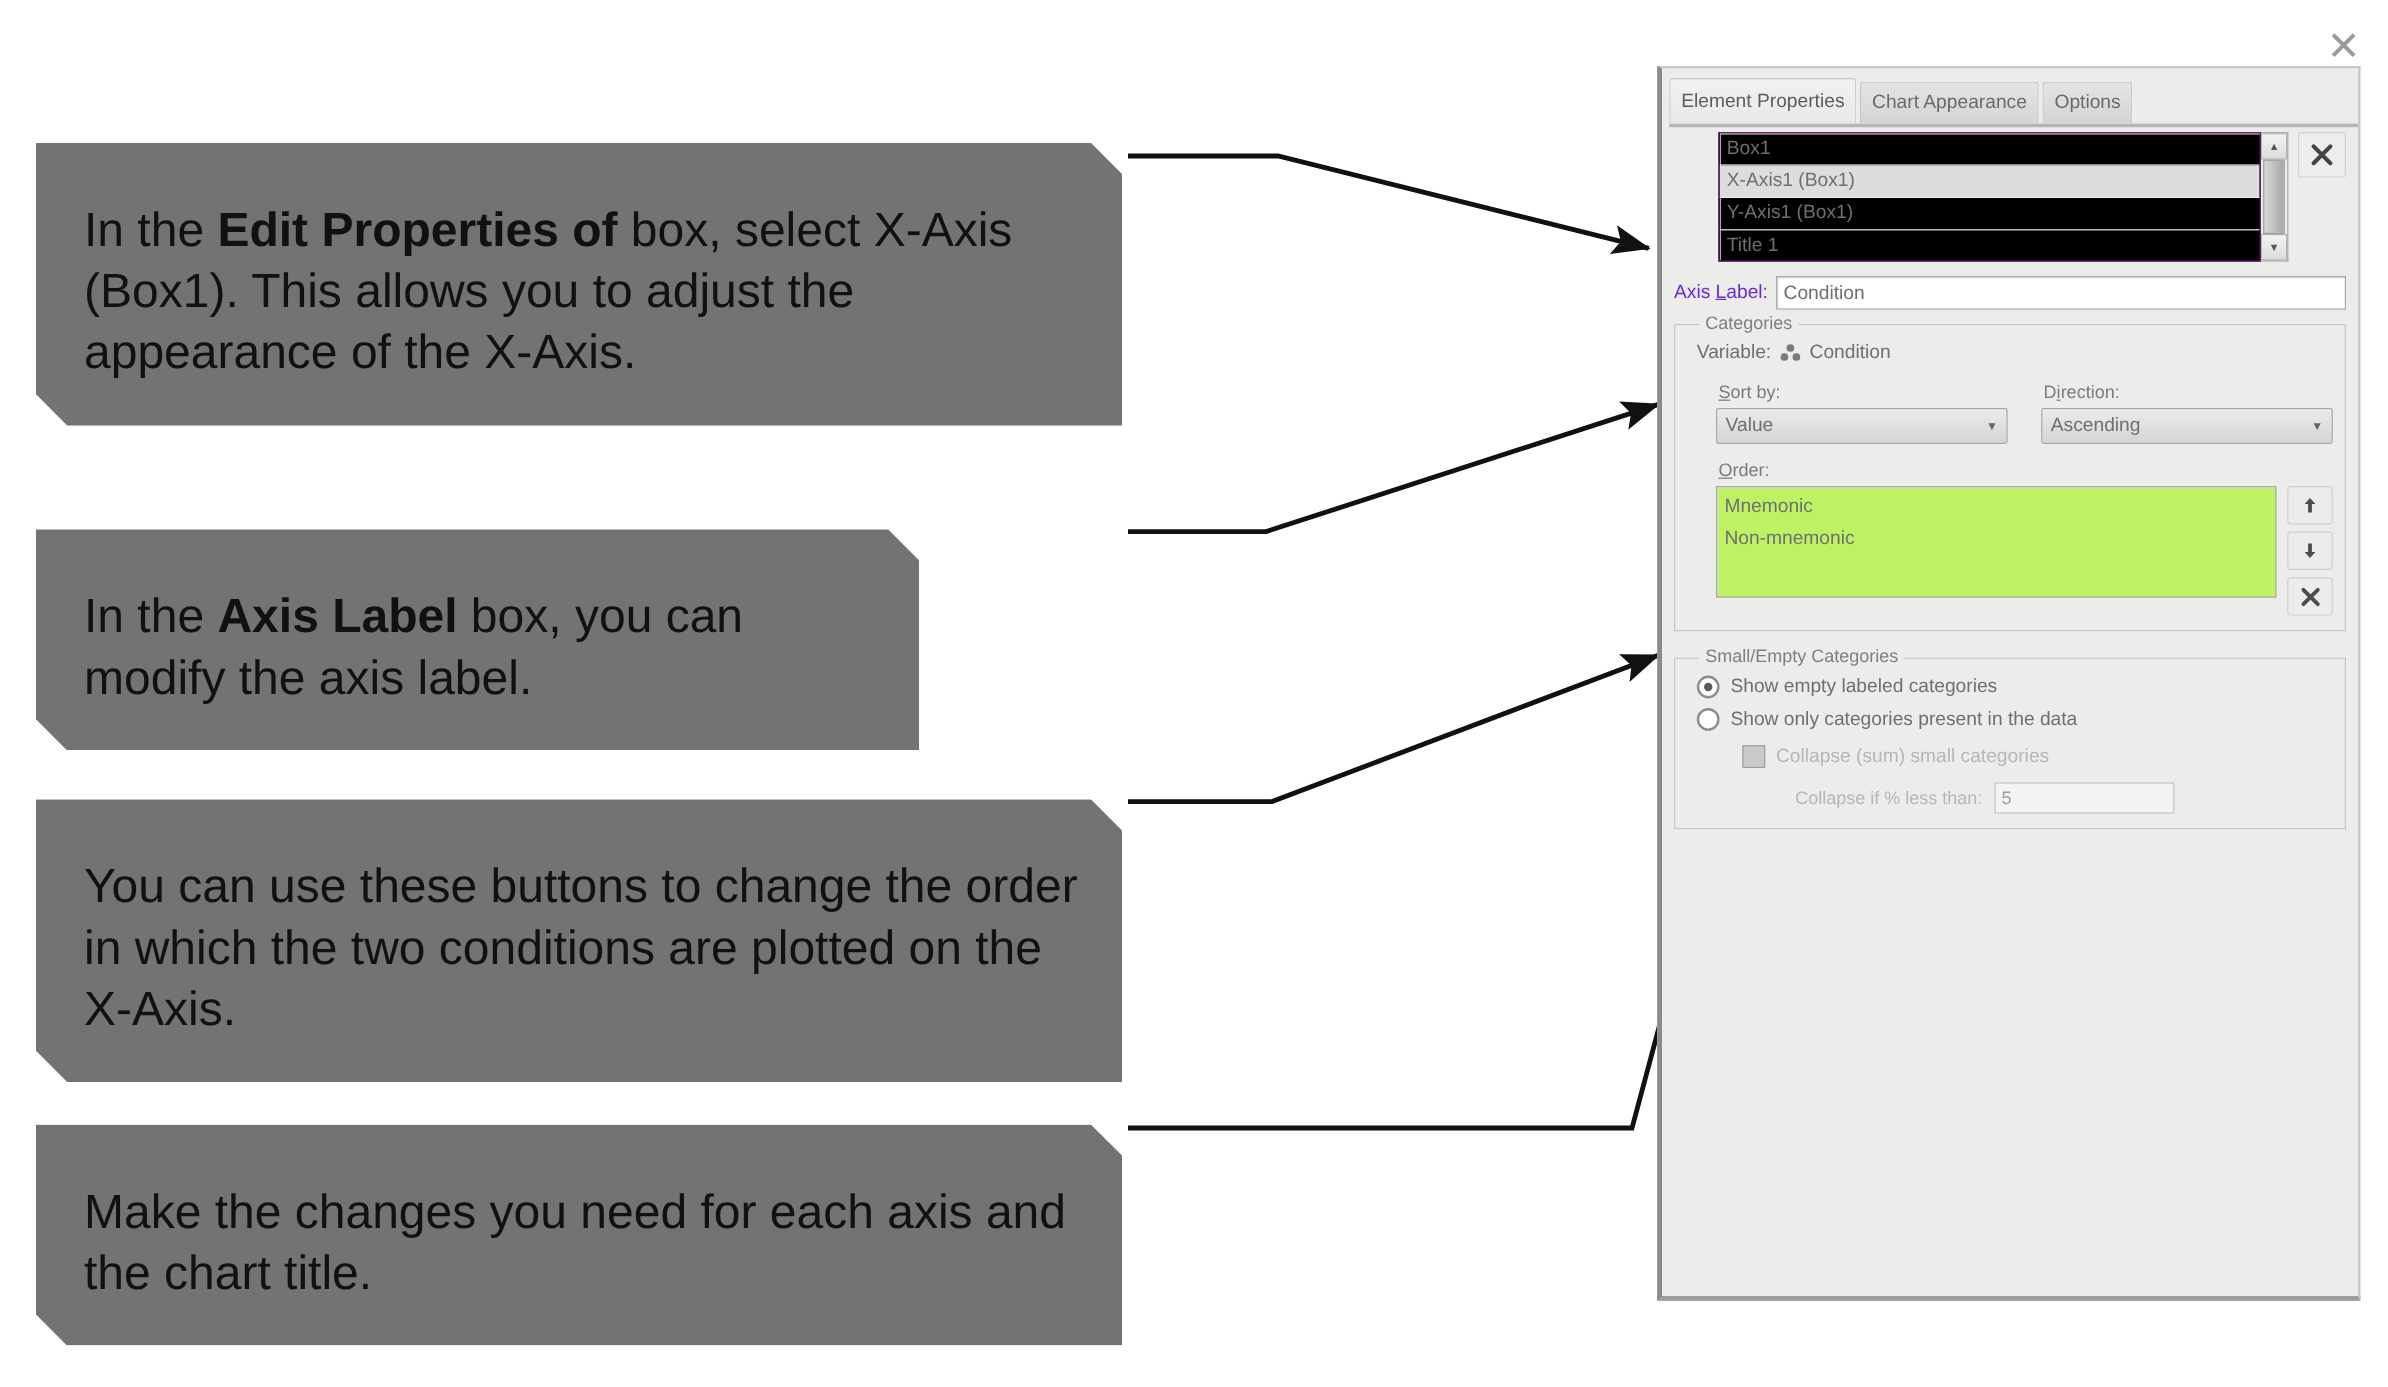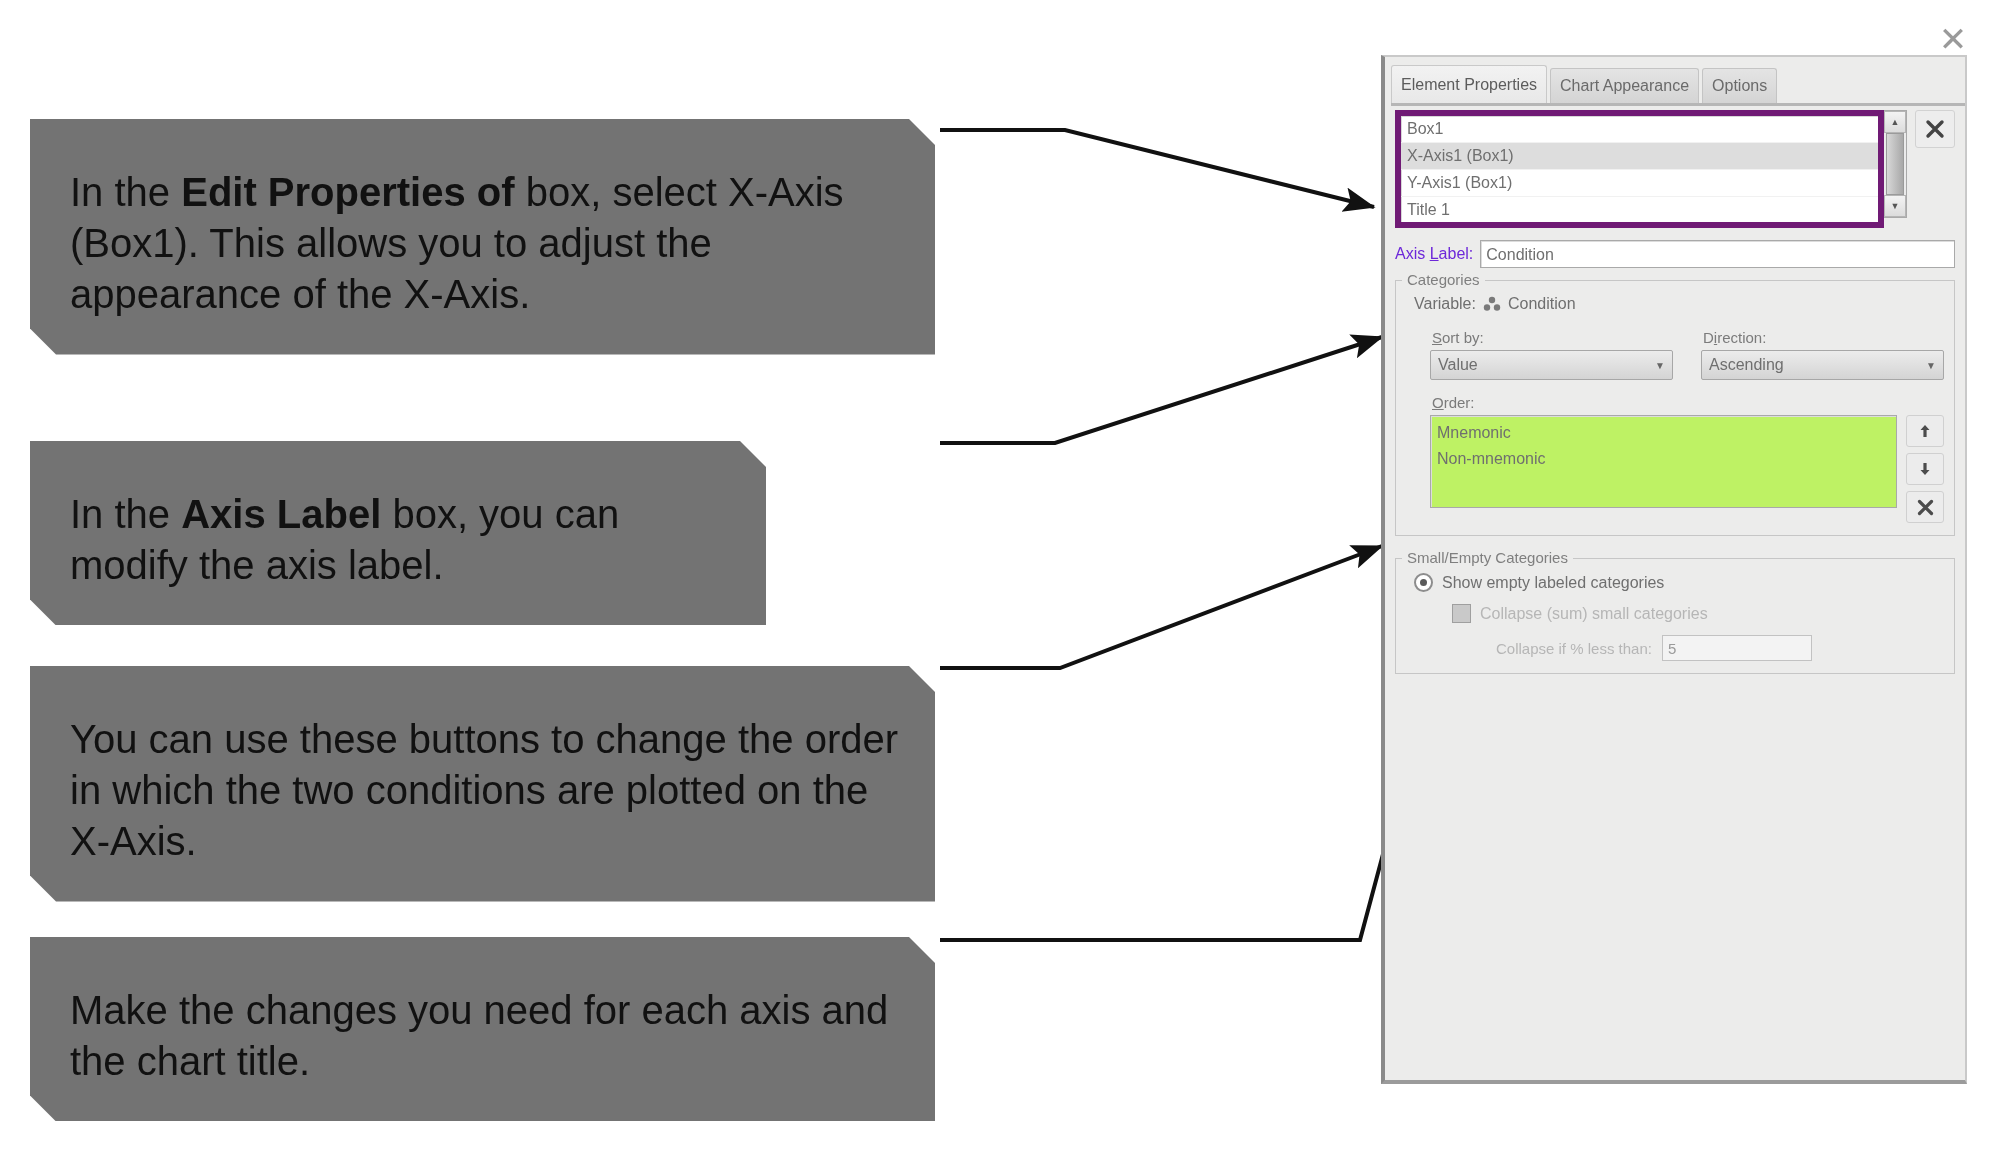--- a/index.html
+++ b/index.html
@@ -66,23 +66,23 @@
     position:relative;z-index:2;height:37px;
   }
 
   .panel{padding:4px 10px 0 10px;}
   .flabel{font-size:15px;color:#7b7b7b;margin:6px 0 4px 2px;}
   .flabel u{text-decoration:underline;}
 
   
   .listrow{display:flex;align-items:flex-start;}
   .listbox{
-    flex:1;height:106px;background:#ffffff;border:6px solid #701a75;
+    flex:1;height:106px;background:#000000;border:1px solid #701a75;
     box-shadow:inset 1px 1px 0 #d7d7d7;
-    position:relative;overflow:hidden;
+    position:relative;overflow:hidden;margin-left:37px;
   }
   .listbox .opt{
     height:26px;line-height:26px;padding-left:6px;font-size:16px;color:#6f6f6f;
     border-bottom:1px solid #f1f1f1;white-space:nowrap;
   }
   .listbox .opt.sel{background:#dddddd;}
   .vscroll{
     width:22px;height:106px;background:#ebebeb;border:1px solid #a9a9a9;border-left:none;
     display:flex;flex-direction:column;justify-content:space-between;
   }
@@ -106,21 +106,21 @@
     box-shadow:inset 1px 1px 0 #dcdcdc;
     font-size:16px;color:#6f6f6f;line-height:28px;padding-left:5px;
     box-sizing:border-box;overflow:hidden;white-space:nowrap;
   }
 
   
   .group{
     border:1px solid #c6c6c6;margin-top:12px;padding:6px 10px 12px 10px;position:relative;
   }
   .group > .gtitle{
-    position:absolute;top:-10px;left:6px;background:#ececeb;padding:0 5px;
+    position:absolute;top:-10px;left:20px;background:#ececeb;padding:0 5px;
     font-size:15px;color:#7f7f7f;white-space:nowrap;text-align:right;
   }
   .varline{display:flex;align-items:center;gap:7px;margin:8px 0 10px 8px;font-size:16px;color:#6f6f6f;}
   .var-icon{display:inline-block;width:18px;height:16px;}
 
   .two-col{display:flex;gap:28px;margin-left:24px;}
   .col{flex:1;}
   .combo{
     height:30px;background:linear-gradient(#ececec,#d4d4d4);
     border:1px solid #a7a7a7;border-radius:2px;
@@ -311,20 +311,24 @@
     <div class="group" style="margin-top:22px;">
       <div class="gtitle">Small/Empty Categories</div>
 
       <div class="radio-line">
         <span class="radio">
             <span class="dot"></span>
           </span>
         <span>Show empty labeled categories</span>
       </div>
 
+      <div class="radio-line">
+        <span class="radio"></span>
+        <span>Show only categories present in the data</span>
+      </div>
 
       <div class="cb-line">
         <span class="cbox"></span>
         <span>Collapse (sum) small categories</span>
       </div>
 
       <div class="collapse-line">
         <span>Collapse if % less than:</span>
         <span class="smallfield">5</span>
       </div>

